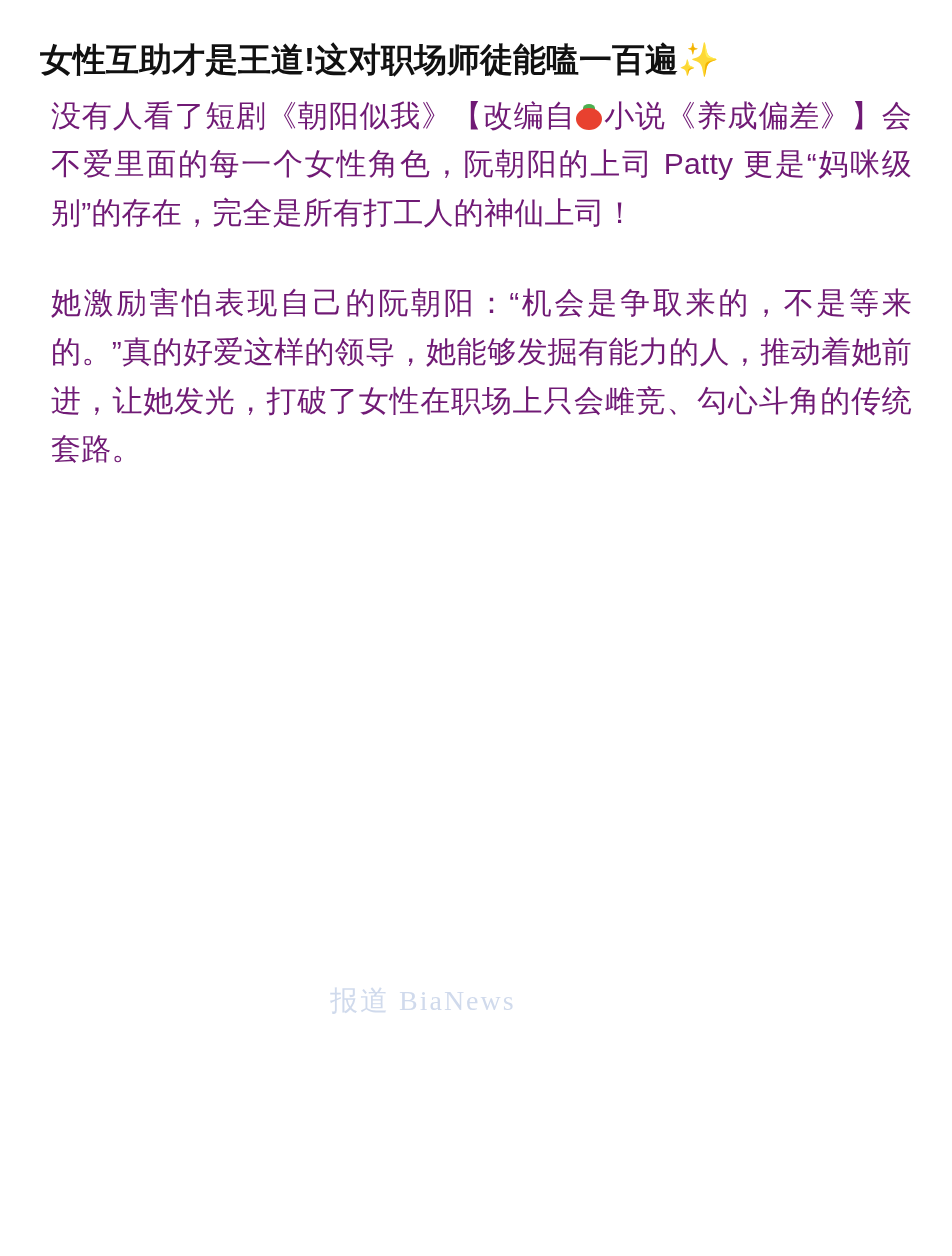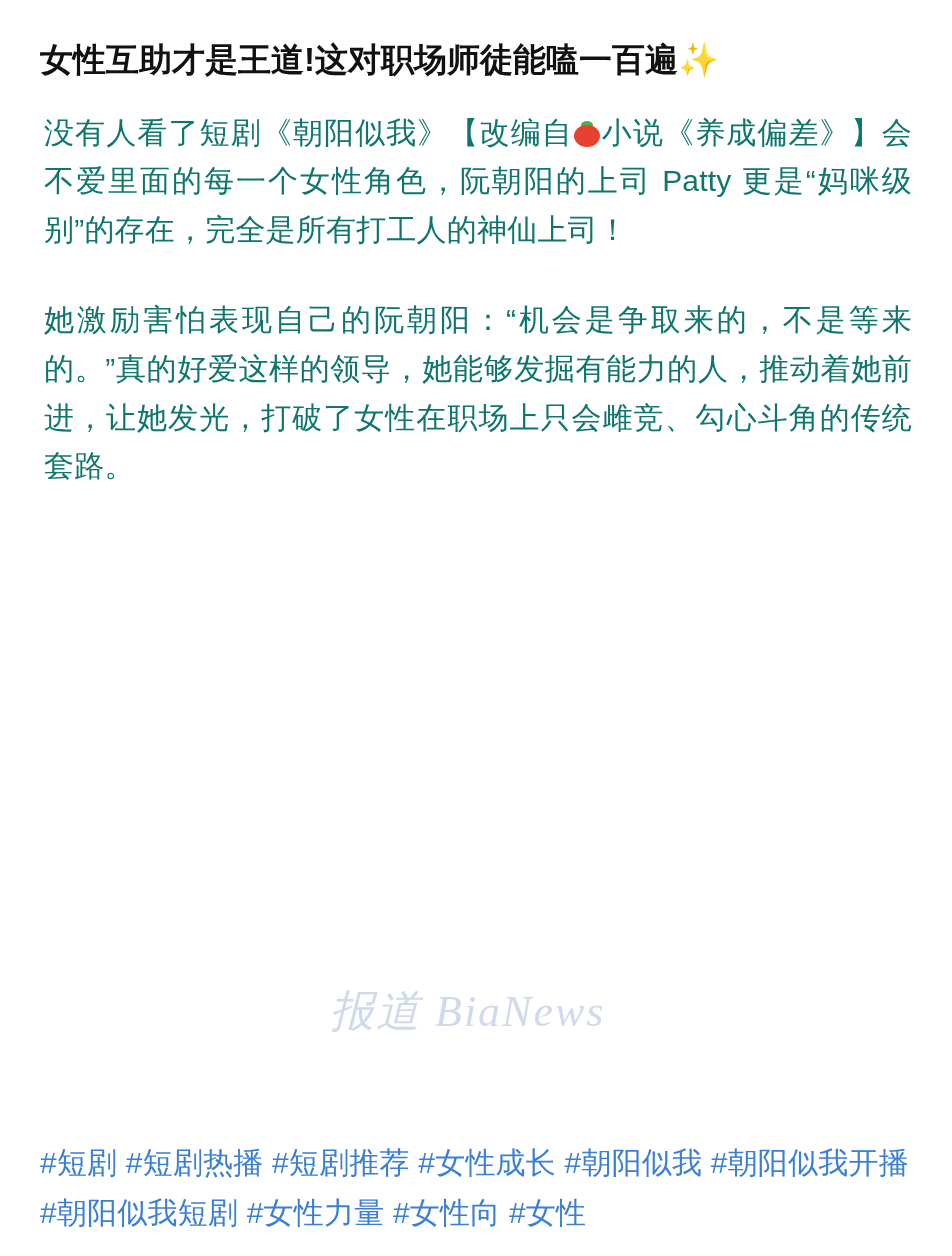--- a/index.html
+++ b/index.html
@@ -21,31 +21,31 @@
     height: 1256px;
     box-sizing: border-box;
     padding: 38px 40px 0 40px;
   }
   .article-title {
     font-size: 33px;
     line-height: 1.35;
     font-weight: bold;
     color: #111111;
     letter-spacing: 0px;
-    margin: 0 0 26px 0;
+    margin: 0 0 9px 0;
   }
   .sparkle {
     color: #f5c518;
     font-weight: normal;
   }
   .para {
     font-size: 30px;
     line-height: 1.62;
-    color: #0f766e;
-    margin: 0 0 42px 4px;
+    color: #701a75;
+    margin: 0 0 42px 11px;
     letter-spacing: 0.2px;
     text-align: justify;
     text-justify: inter-ideograph;
   }
   .para:last-of-type {
     margin-bottom: 0;
   }
   .tomato {
     display: inline-block;
     width: 28px;
@@ -84,50 +84,37 @@
   .tag {
     color: #3b7fd4;
     white-space: nowrap;
     display: inline;
   }
   .watermark {
     position: absolute;
     left: 330px;
     top: 982px;
     font-family: "Liberation Serif", serif;
-    font-size: 44px;
+    font-size: 28px;
     letter-spacing: 2px;
     color: rgba(120, 150, 200, 0.35);
     pointer-events: none;
     user-select: none;
     white-space: nowrap;
-    font-style: italic;
   }
 </style>
 </head>
 <body>
 
 <div class="page">
 
   <h1 class="article-title"><span>女性互助才是王道!这对职场师徒能嗑一百遍</span><span class="sparkle">✨</span></h1>
 
   <p class="para"><span>没有人看了短剧《朝阳似我》【改编自</span><span class="tomato"><span class="leaf"></span><span class="body"></span></span><span>小说《养成偏差》】会不爱里面的每一个女性角色，阮朝阳的上司 Patty 更是“妈咪级别”的存在，完全是所有打工人的神仙上司！</span></p>
 
 
   <p class="para">她激励害怕表现自己的阮朝阳：“机会是争取来的，不是等来的。”真的好爱这样的领导，她能够发掘有能力的人，推动着她前进，让她发光，打破了女性在职场上只会雌竞、勾心斗角的传统套路。</p>
 
 
   <div class="watermark">报道 BiaNews</div>
 
-  <div class="tags">
-    <span class="tag">#短剧</span>
-    <span class="tag">#短剧热播</span>
-    <span class="tag">#短剧推荐</span>
-    <span class="tag">#女性成长</span>
-    <span class="tag">#朝阳似我</span>
-    <span class="tag">#朝阳似我开播</span>
-    <span class="tag">#朝阳似我短剧</span>
-    <span class="tag">#女性力量</span>
-    <span class="tag">#女性向</span>
-    <span class="tag">#女性</span>
-  </div>
 
 </div>
 
 </body></html>

